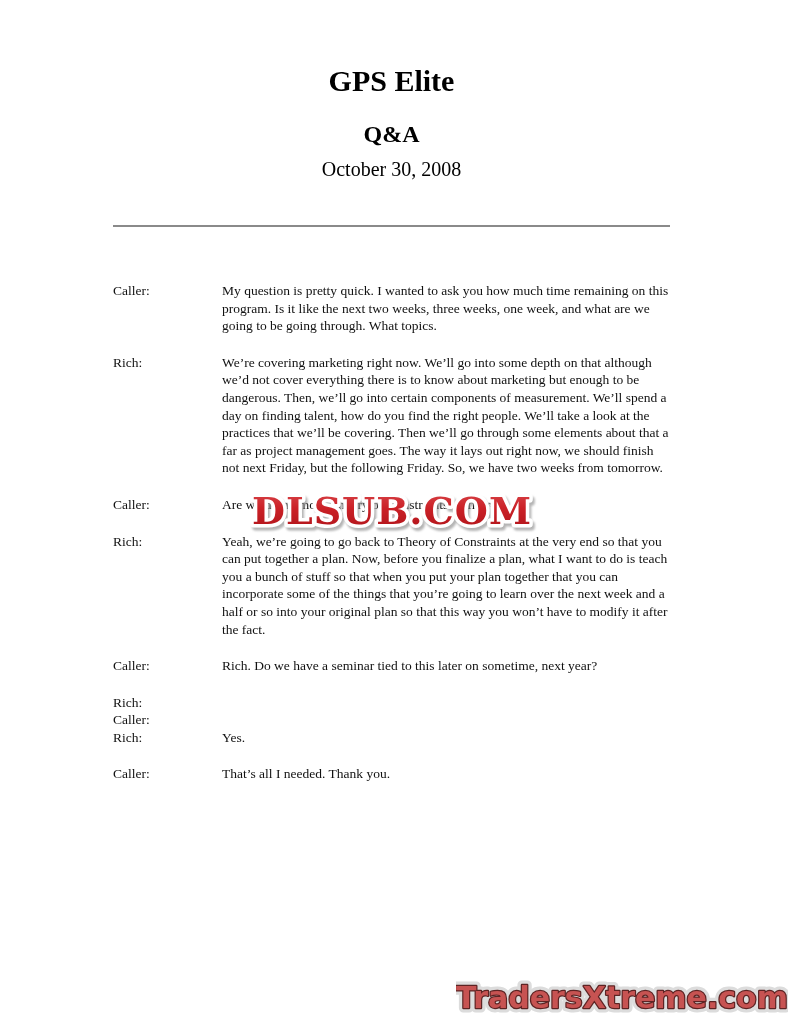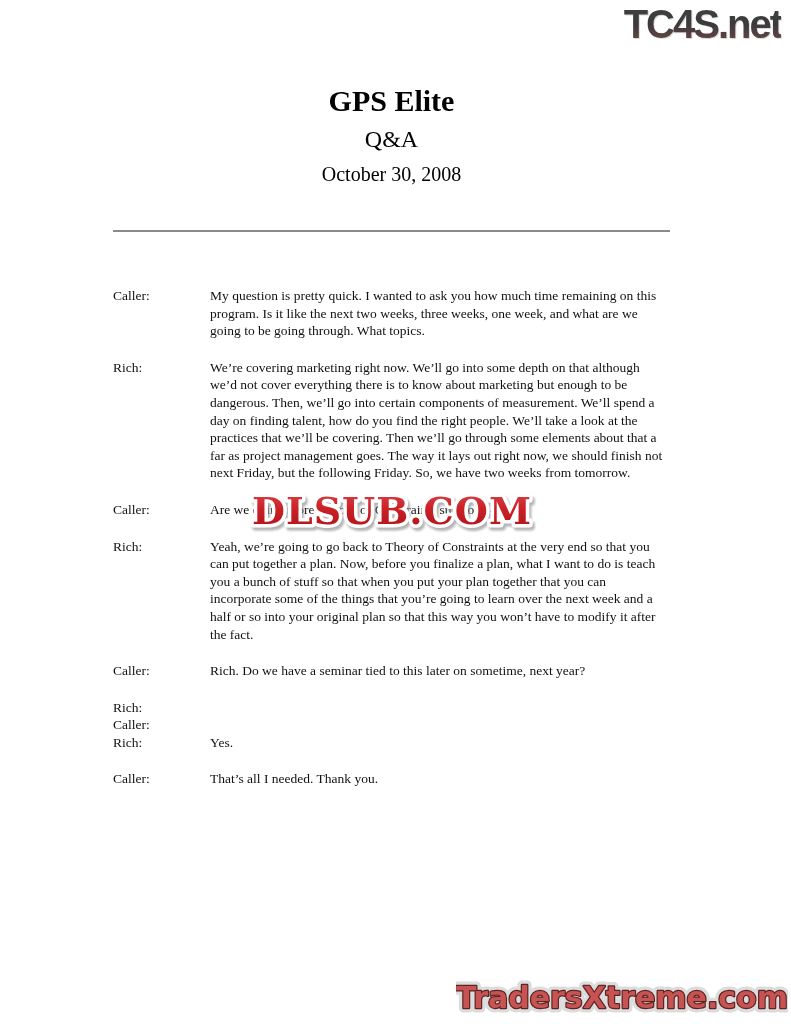--- a/index.html
+++ b/index.html
@@ -20,29 +20,29 @@
     font-weight:bold; font-size:40px; letter-spacing:-2px;
     background:linear-gradient(180deg,#414141 0%,#3b3b3b 50%,#5e4440 80%,#8a5d52 100%);
     -webkit-background-clip:text; background-clip:text; color:transparent;
     filter:drop-shadow(1px 1px 0 rgba(0,0,0,0.15));
   }
 
   
   .doc {
     position:absolute; left:113px; top:0; width:557px;
   }
-  .doc-title   { margin-top:84px; text-align:center; font-weight:bold; font-size:30px; line-height:34px; color:#000; }
-  .doc-subtitle{ margin-top:7px;  text-align:center; font-weight:normal; font-size:24px; line-height:28px; color:#000; }
+  .doc-title   { margin-top:64px; text-align:center; font-weight:bold; font-size:30px; line-height:34px; color:#000; }
+  .doc-subtitle{ margin-top:22px;  text-align:center; font-weight:bold; font-size:24px; line-height:28px; color:#000; }
   .doc-date    { margin-top:9px;  text-align:center; font-size:20px;  line-height:24px; color:#000; }
   .doc-rule    { margin-top:44px; border:none; border-top:2px solid #8a8a8a; width:100%; }
 
   .dialogue { margin-top:55px; font-size:13.5px; line-height:17.6px; }
   .entry   { display:flex; align-items:flex-start; }
   .speaker { flex:0 0 97px; font-weight:normal; }
-  .speech  { width:460px; }
+  .speech  { width:460px;margin-left:12px; }
   .speech p{ margin:0 0 19px 0; }
 
   
   .watermark-svg {
     position:absolute; left:244px; top:483px;
     filter:drop-shadow(2px 3px 1px rgba(140,140,140,0.65));
   }
   .wm-text {
     font-family:"DejaVu Serif", serif; font-weight:bold; font-size:38px;
     letter-spacing:1px;
@@ -55,21 +55,20 @@
     font-family:"DejaVu Sans", sans-serif; font-weight:bold; font-size:30px;
   }
   .tx-glow { fill:#dcdcdc; stroke:#dcdcdc; stroke-width:9px; stroke-linejoin:round; }
   .tx-main { fill:#c75352; stroke:#5d2424; stroke-width:2.4px; paint-order:stroke; stroke-linejoin:round; }
 </style>
 </head>
 <body>
 
 <div class="page">
 
-  <div class="tc4s-logo">TC4S.net</div>
 
   <div class="doc">
     <div class="doc-title">GPS Elite</div>
     <div class="doc-subtitle">Q&amp;A</div>
     <div class="doc-date">October 30, 2008</div>
     <hr class="doc-rule">
 
     <div class="dialogue">
 
       <div class="entry">

